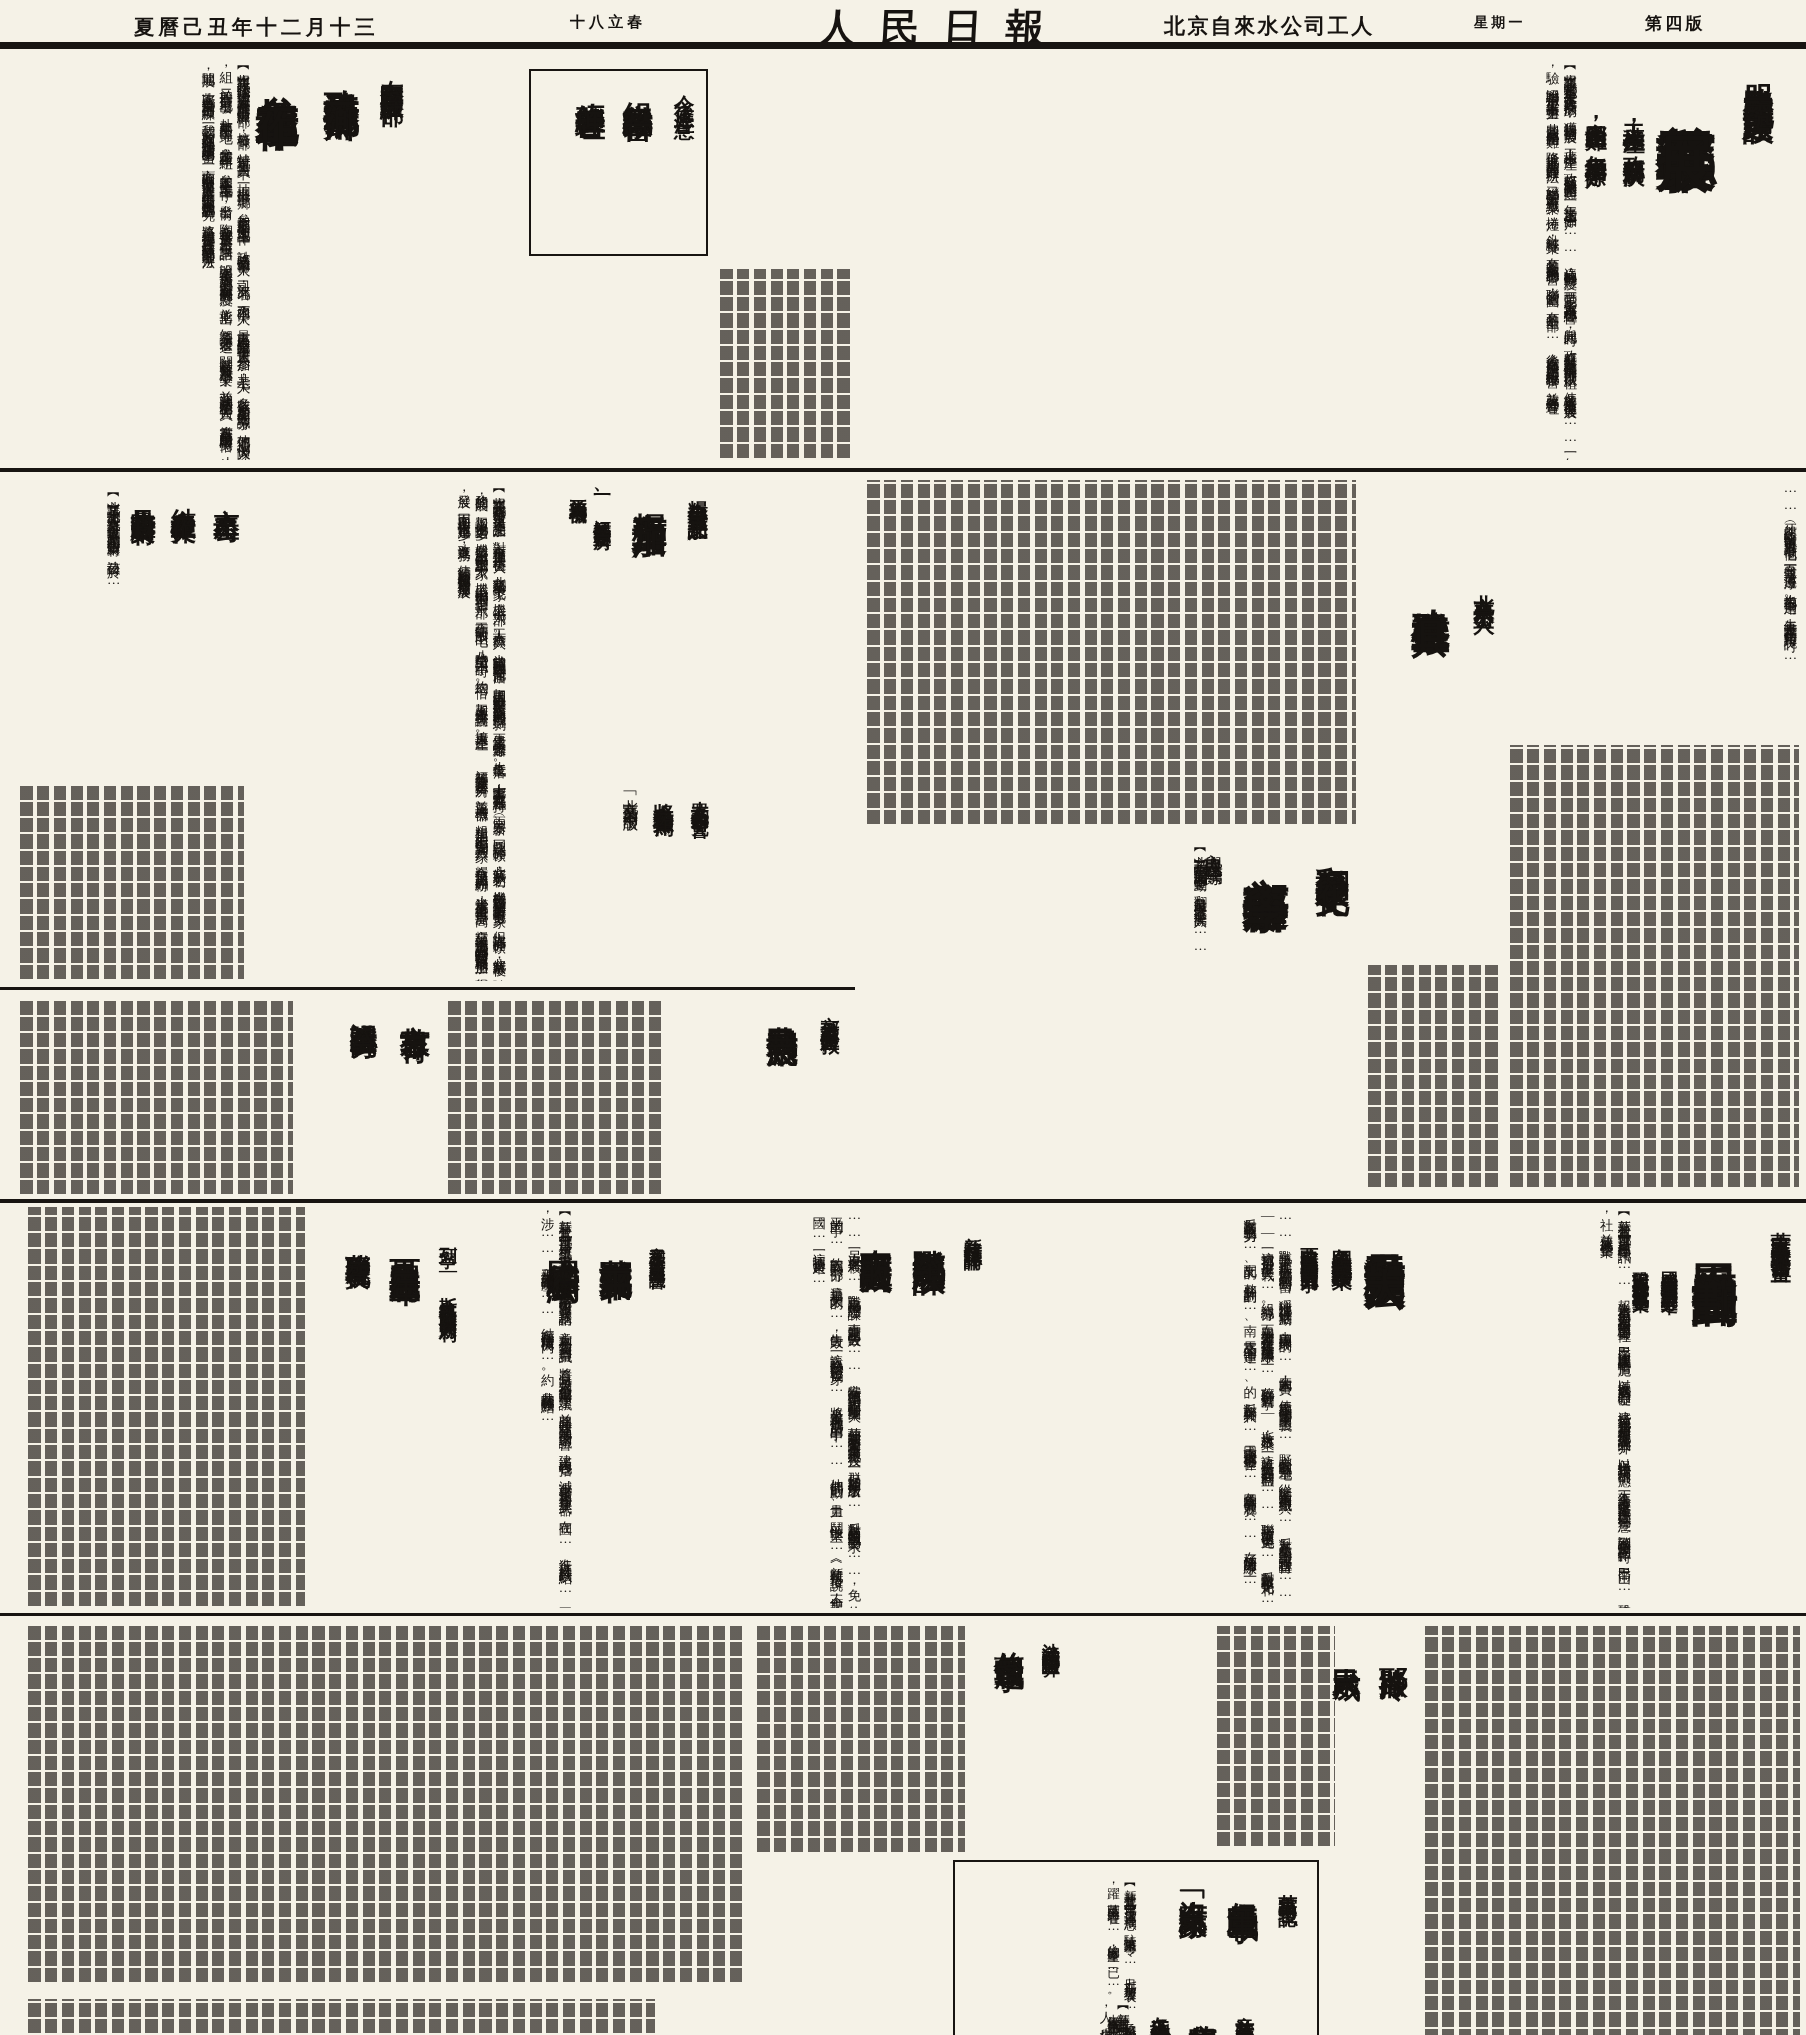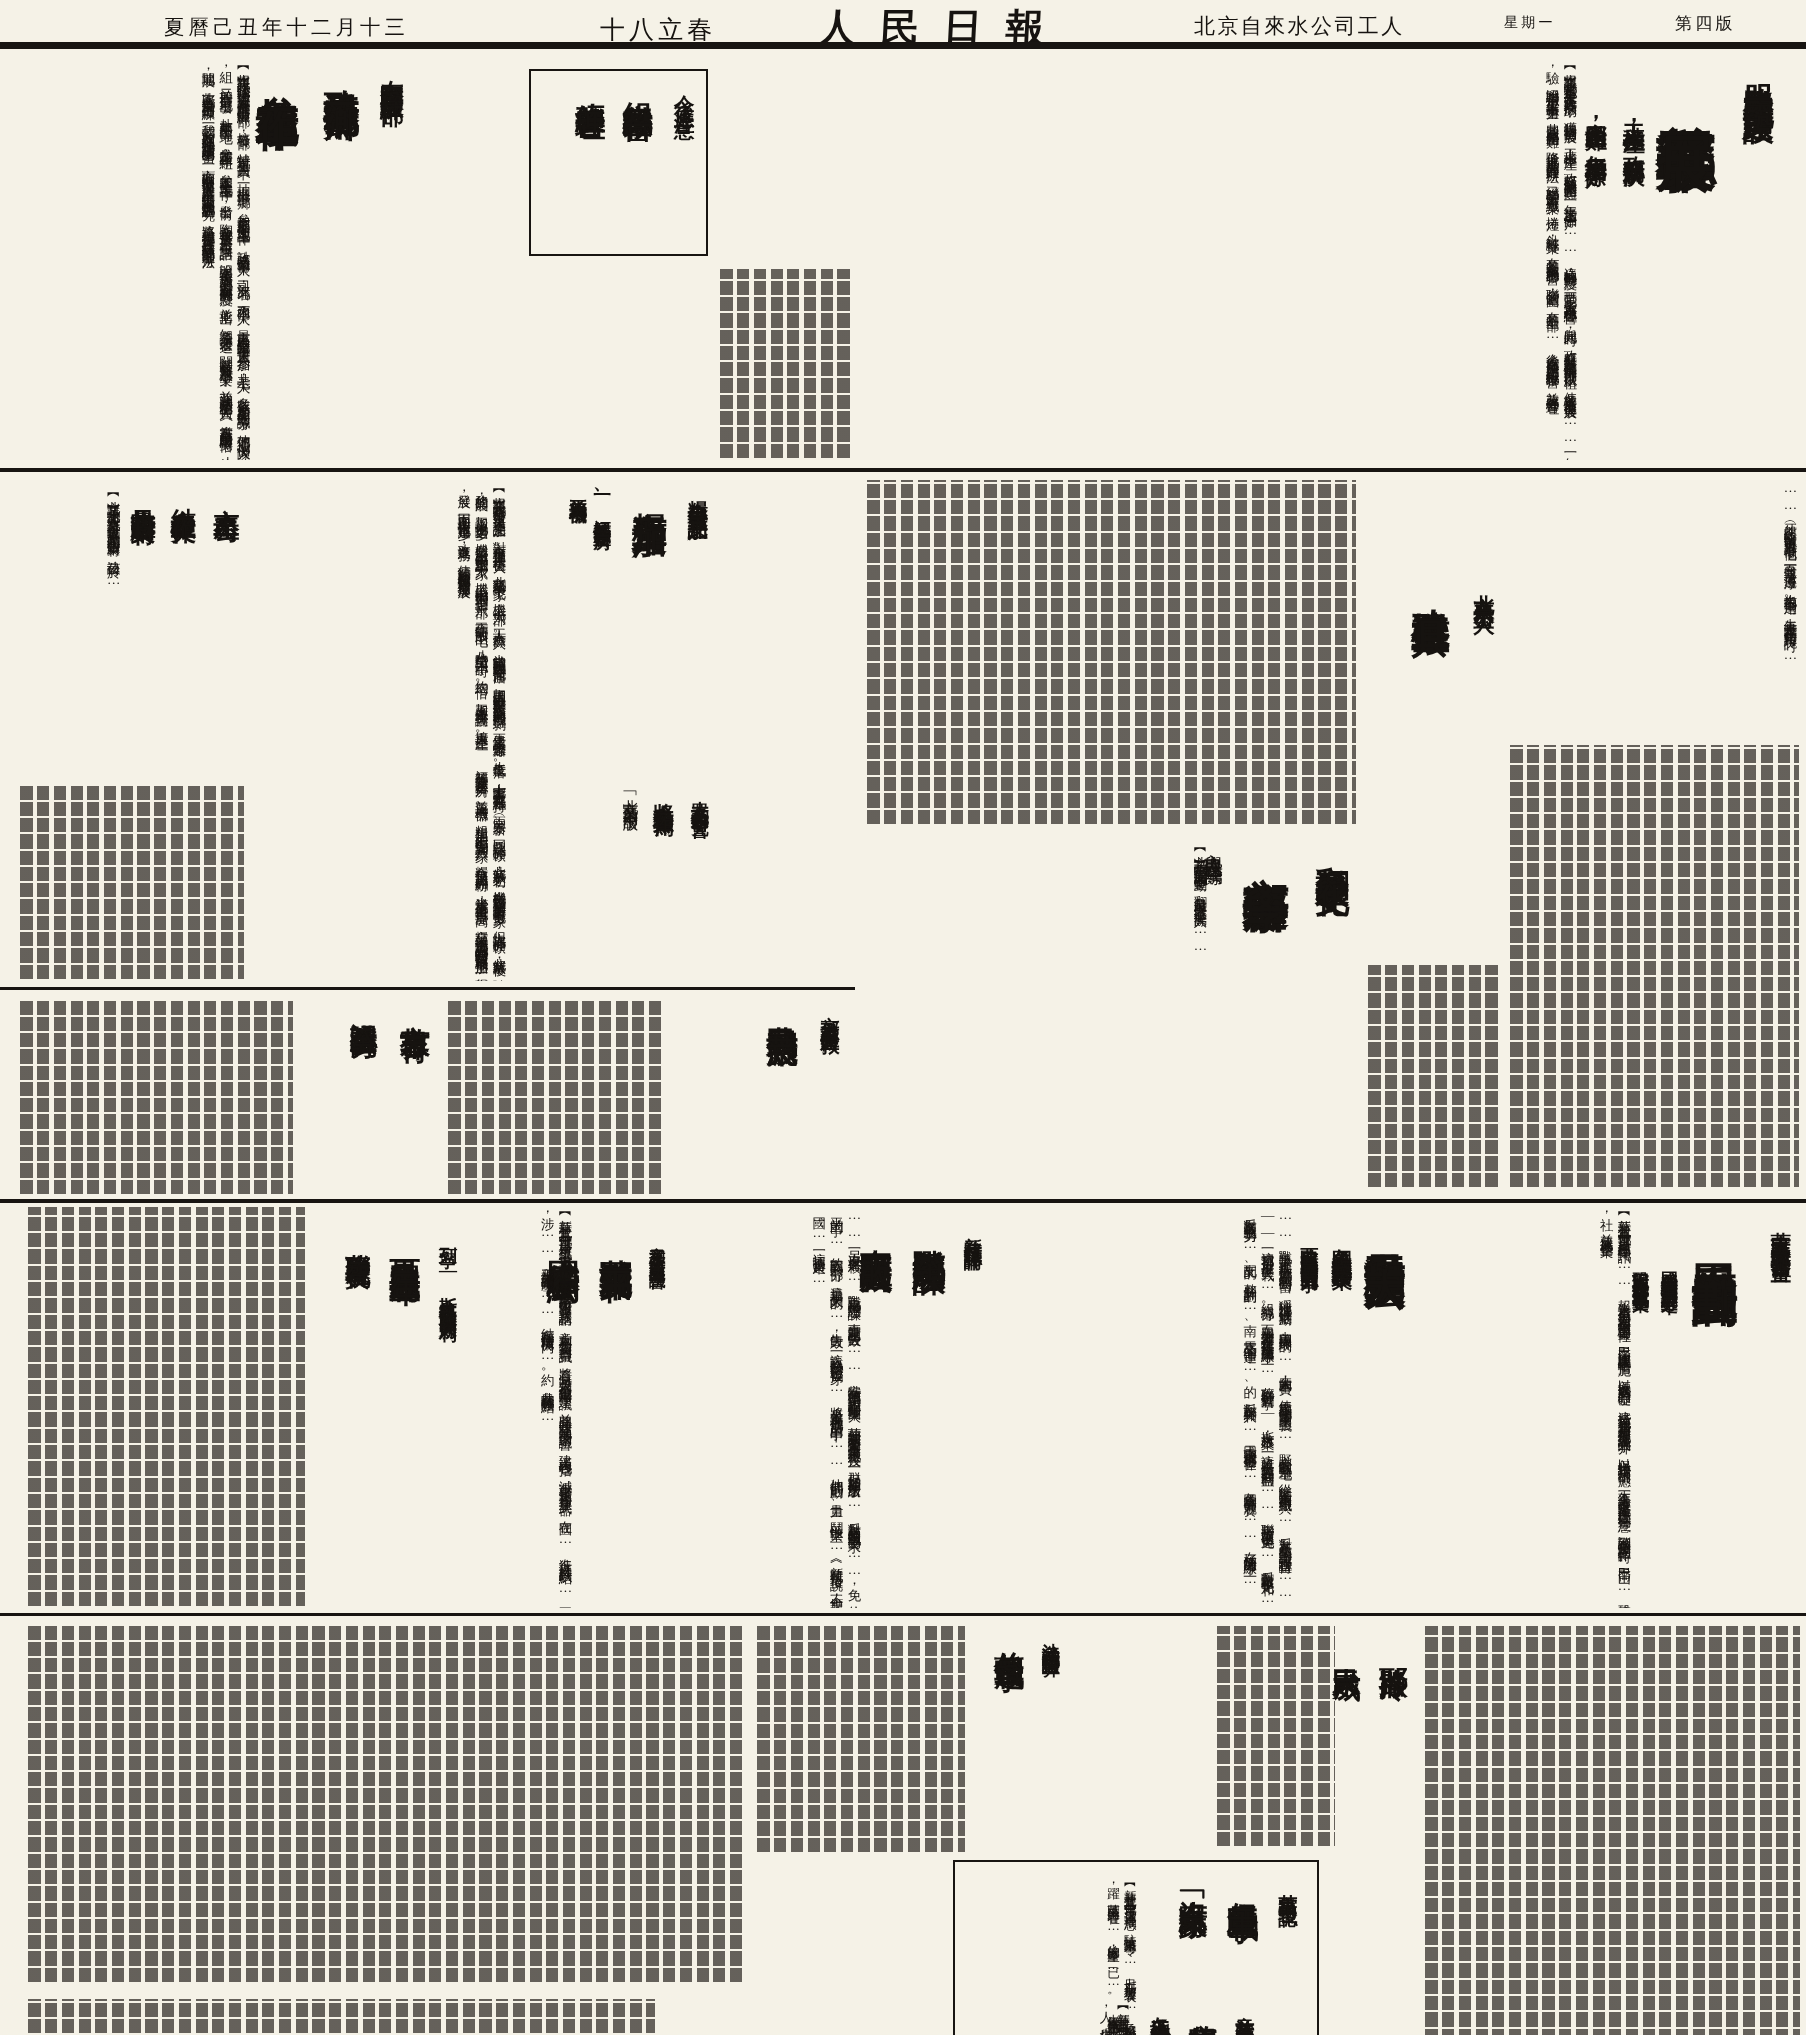--- a/index.html
+++ b/index.html
@@ -13,29 +13,29 @@
   .h{font-weight:bold;letter-spacing:1.6px;}
   .sub{letter-spacing:1.6px;}
   .body{font-size:13.4px;line-height:1.32;letter-spacing:1.6px;overflow:hidden;text-align:justify;}
   .rule{background:#181512;}
   .faux{background-image:
      repeating-linear-gradient(0deg, #f5f2e7 0 2px, rgba(24,21,18,0) 2px 16.3px),
      repeating-linear-gradient(90deg, rgba(24,21,18,0) 0 4.5px, rgba(28,24,20,.78) 4.5px 16.7px);
      opacity:.85;}
   .boxed{border:2.4px solid #181512;background:#f5f2e7;}
   .masthead{font-weight:bold;transform:skewX(-3deg);letter-spacing:23.6px;}
-  .hdr{font-weight:normal;margin-left:30px;}
+  .hdr{font-weight:bold;}
 </style>
 </head>
 <body>
 
 <div id="page">
 
   <div class="abs hdr" style="left:134px;top:13px;font-size:20.4px;letter-spacing:4.1px;">夏曆己丑年十二月十三</div>
-  <div class="abs hdr" style="left:570px;top:13px;font-size:25px;letter-spacing:4.1px;">十八立春</div>
+  <div class="abs hdr" style="left:570px;top:13px;font-size:15px;letter-spacing:4.1px;">十八立春</div>
   <div class="abs masthead" style="left:818px;top:0.8px;font-size:39px;">人民日報</div>
   <div class="abs hdr" style="left:1164px;top:12.2px;font-size:21px;letter-spacing:2.4px;">北京自來水公司工人</div>
   <div class="abs hdr" style="left:1474px;top:14px;font-size:14px;letter-spacing:3.3px;">星期一</div>
   <div class="abs hdr" style="left:1645px;top:12.2px;font-size:17px;letter-spacing:3.3px;">第四版</div>
   <div class="abs rule" style="left:0;top:42px;width:1807px;height:6.5px;"></div>
 
   <div class="abs v" style="left:261px;top:61px;width:147px;height:391px;">
     <span class="k" style="font-size:23.6px;margin-left:10.6px;">在實際鬥爭中鍛練幹部</span>
     <span class="h" style="font-size:36px;margin-left:9.8px;">政法委員會抽幹部下鄉</span>
     <span class="h" style="font-size:43px;">參加京郊土地改革工作</span>

